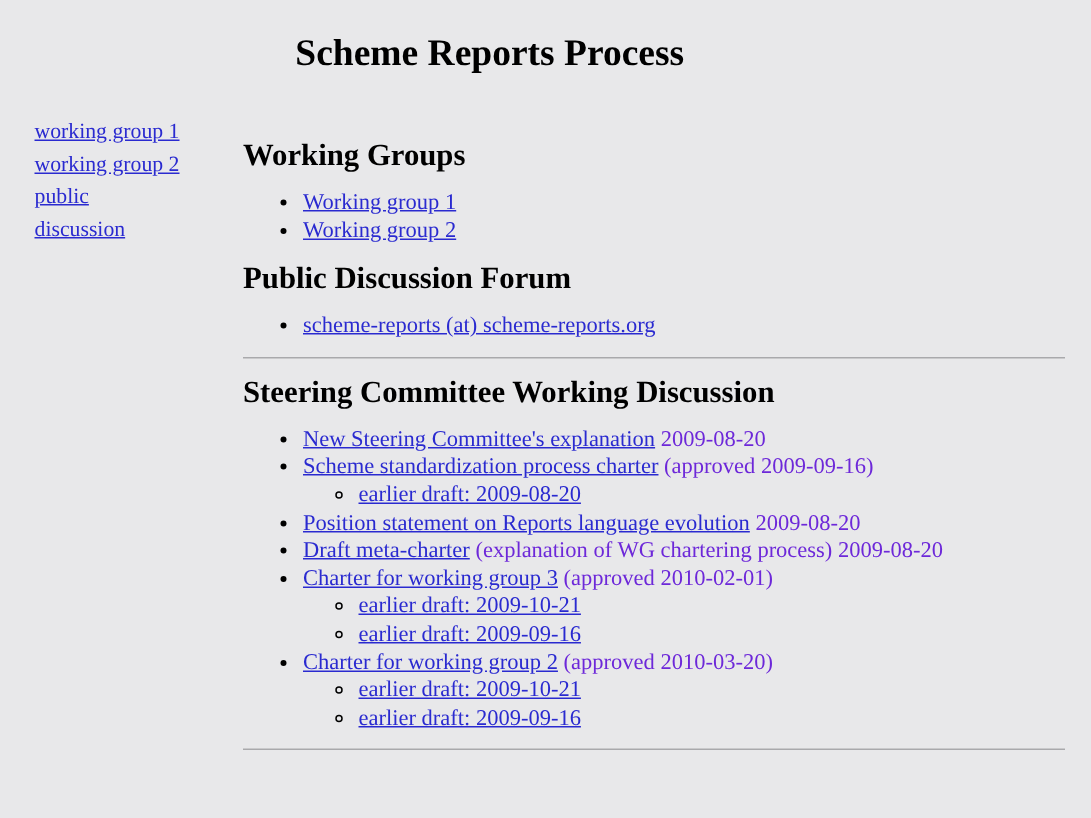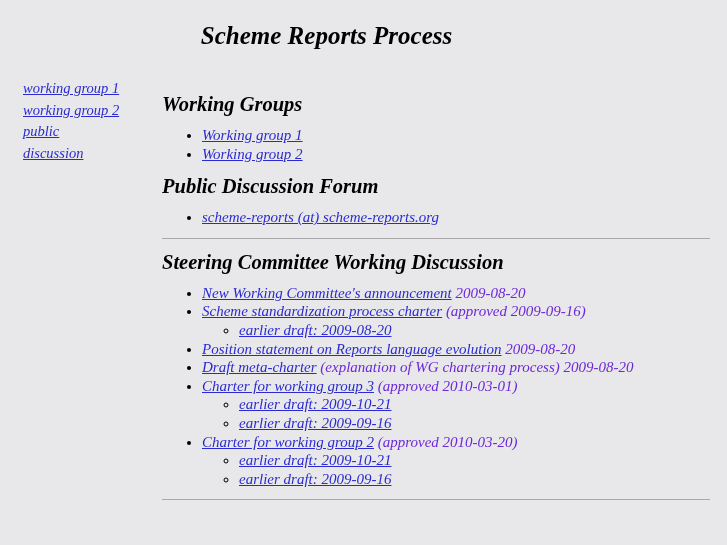--- a/index.html
+++ b/index.html
@@ -12,21 +12,20 @@
     background: #e8e8ea;
     font-family: "Liberation Serif", "DejaVu Serif", serif;
     color: #000000;
     overflow: hidden;
   }
 
   .page {
     position: relative;
     width: 653px;
     height: 545px;
-    font-style: italic;
   }
 
   
   .page-title {
     margin: 0;
     padding-top: 22px;
     text-align: center;
     font-size: 25px;
     font-weight: bold;
     font-family: "Liberation Serif", "DejaVu Serif", serif;
@@ -146,42 +145,42 @@
         <a href="#">scheme-reports (at) scheme-reports.org</a>
       </li>
     </ul>
 
     <hr class="rule">
 
     <h2 class="section-heading">Steering Committee Working Discussion</h2>
     <ul>
 
       <li>
-        <a href="#">New Working Committee's announcement</a><span class="doc-note"> 2009-08-20</span>
+        <a href="#">New Steering Committee's explanation</a><span class="doc-note"> 2009-08-20</span>
       </li>
 
       <li>
         <a href="#">Scheme standardization process charter</a><span class="doc-note"> (approved 2009-09-16)</span>
         <ul>
           <li>
             <a href="#">earlier draft: 2009-08-20</a>
           </li>
         </ul>
       </li>
 
       <li>
         <a href="#">Position statement on Reports language evolution</a><span class="doc-note"> 2009-08-20</span>
       </li>
 
       <li>
         <a href="#">Draft meta-charter</a><span class="doc-note"> (explanation of WG chartering process) 2009-08-20</span>
       </li>
 
       <li>
-        <a href="#">Charter for working group 3</a><span class="doc-note"> (approved 2010-03-01)</span>
+        <a href="#">Charter for working group 3</a><span class="doc-note"> (approved 2010-02-01)</span>
         <ul>
           <li>
             <a href="#">earlier draft: 2009-10-21</a>
           </li>
           <li>
             <a href="#">earlier draft: 2009-09-16</a>
           </li>
         </ul>
       </li>
 

